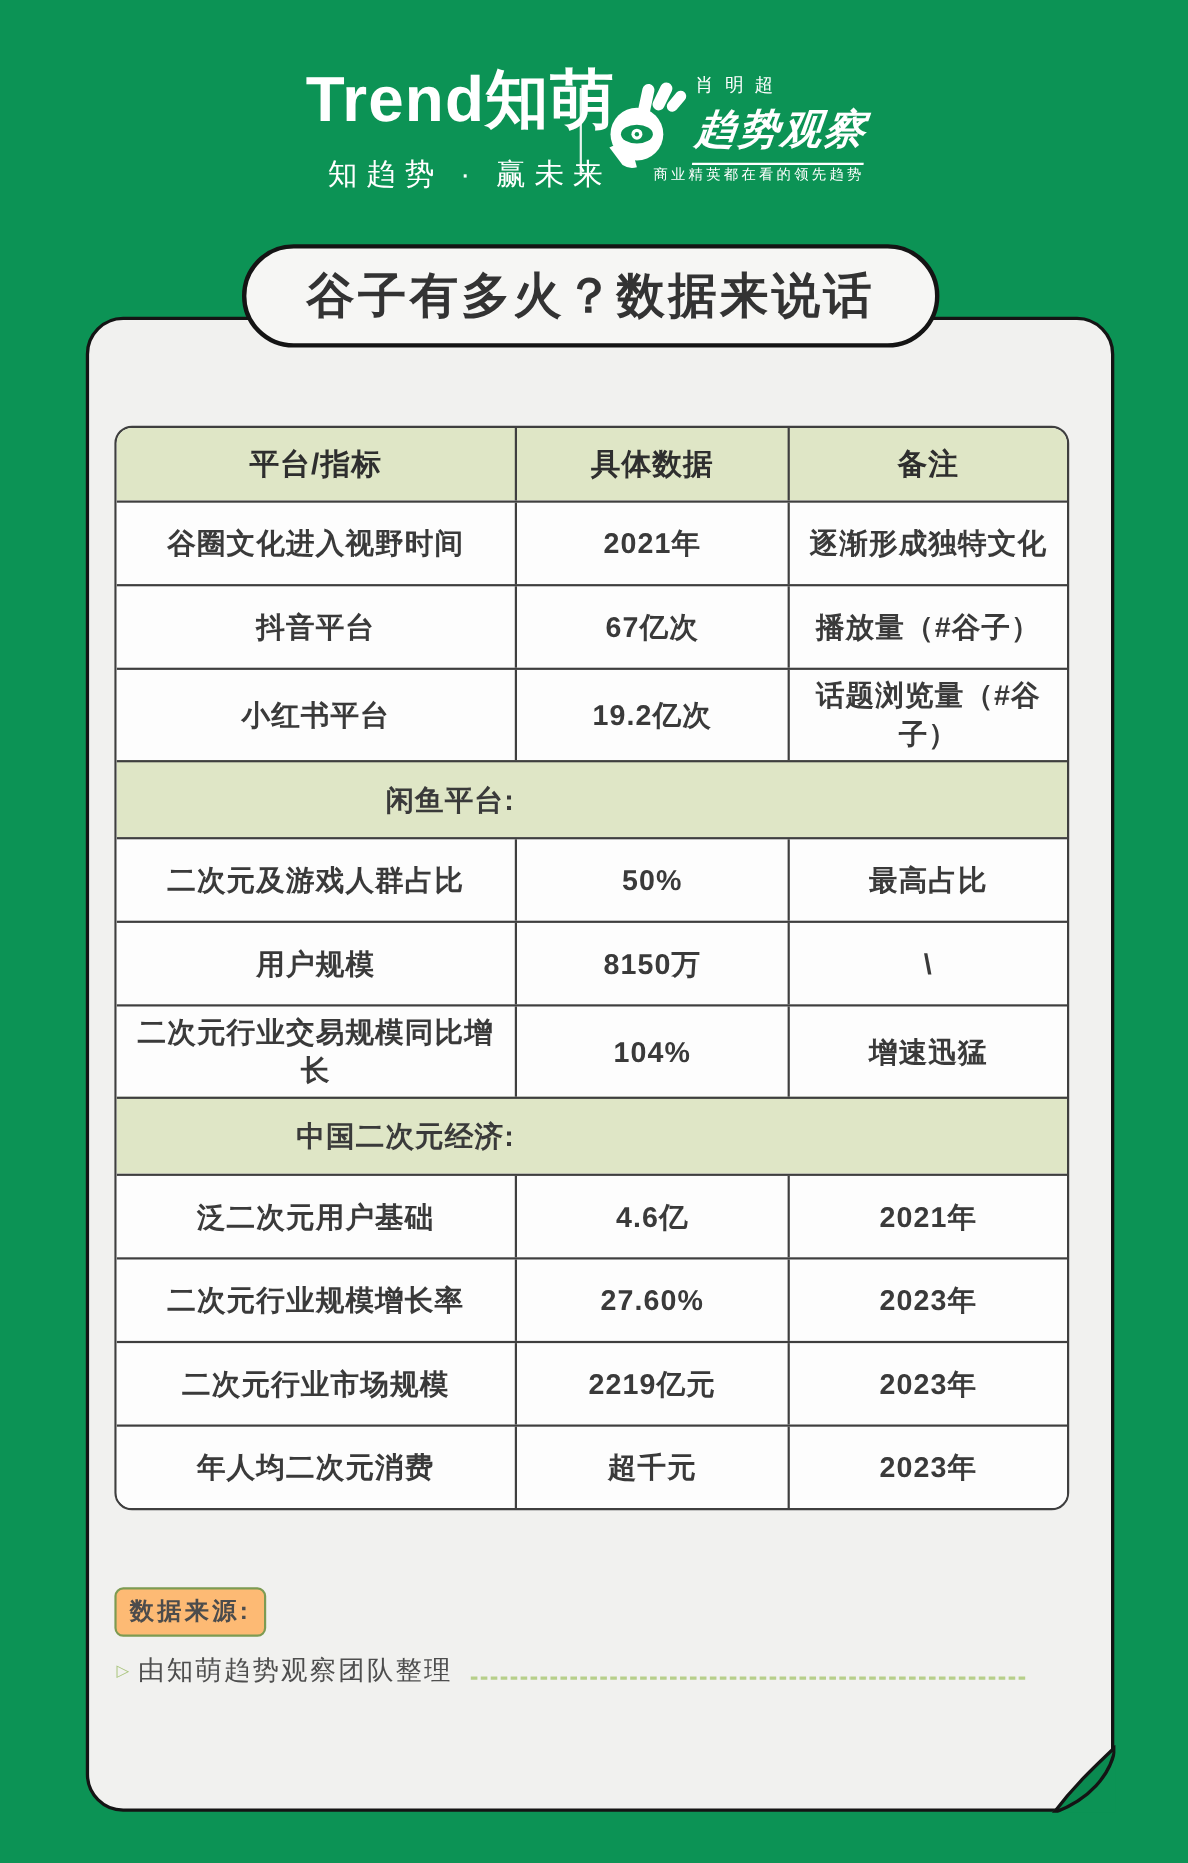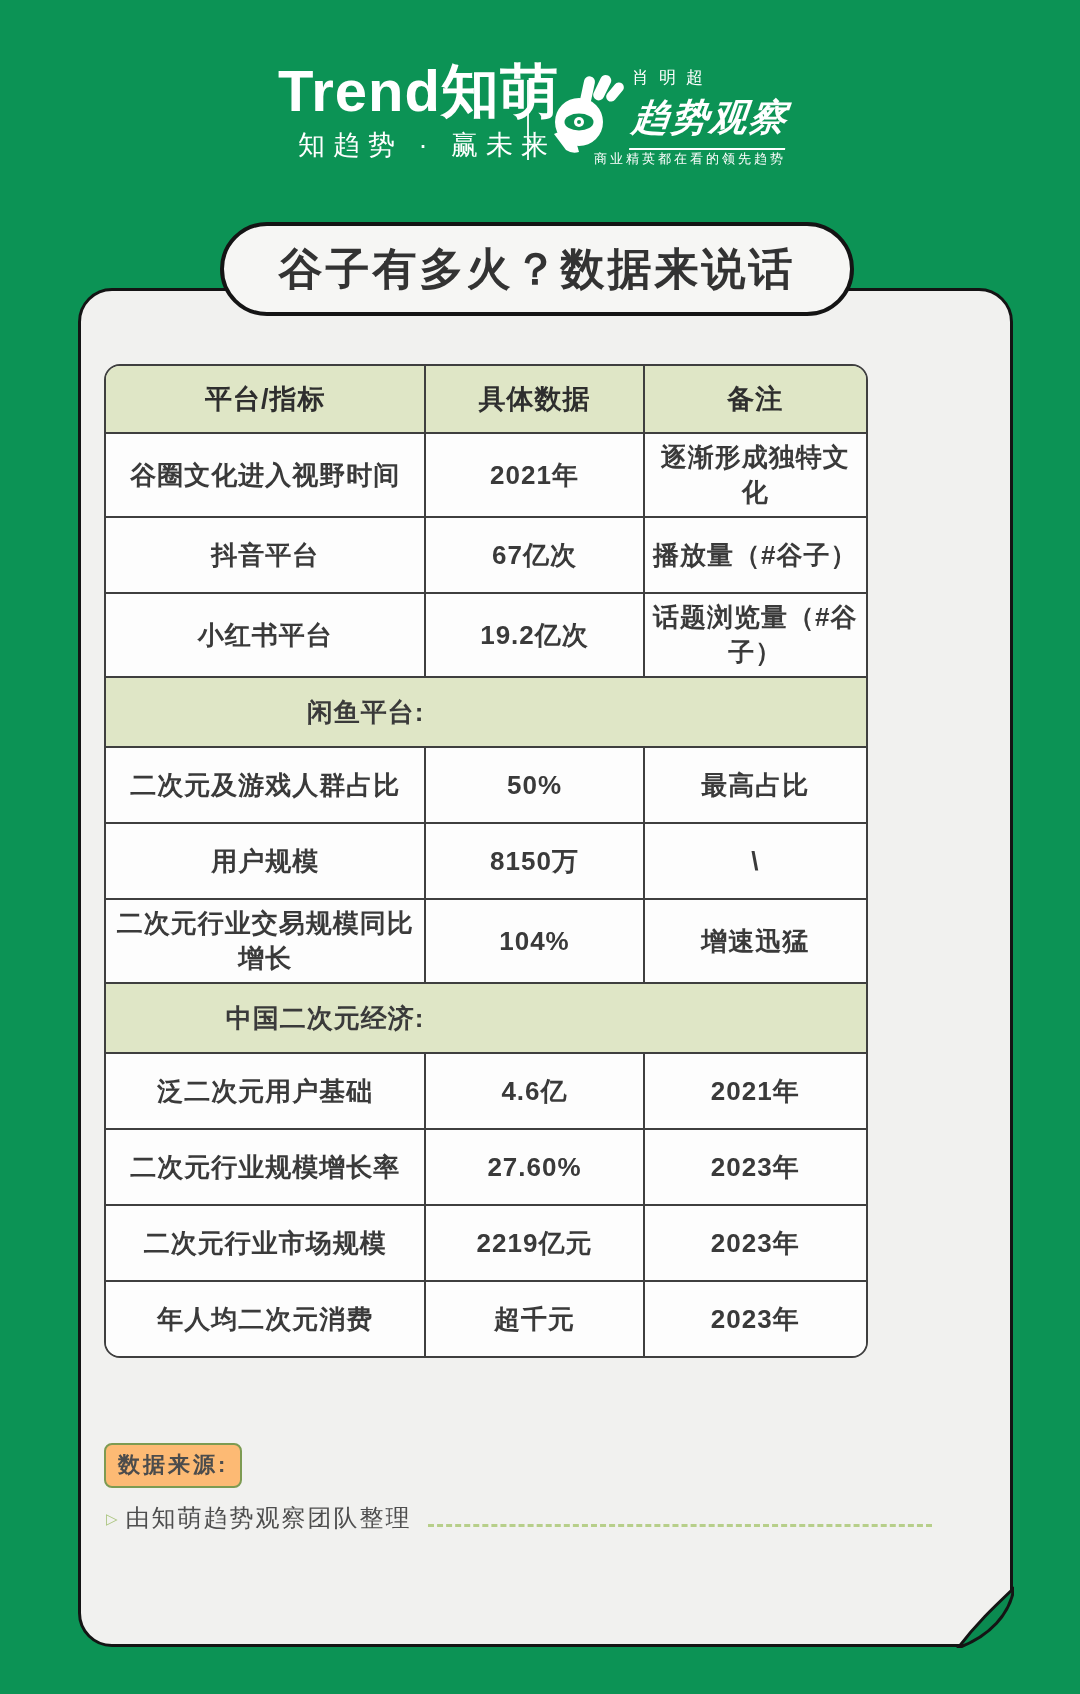--- a/index.html
+++ b/index.html
@@ -8,21 +8,21 @@
     position:relative;
     background:#0c9355;
     font-family:"Liberation Sans","DejaVu Sans",sans-serif;
     overflow:hidden;
   }
 
   
   .header { position:absolute; left:0; top:0; width:1080px; height:200px; }
   .brand { position:absolute; left:278px; top:62px; color:#fff; }
   .brand-text { font-size:58px; font-weight:700; letter-spacing:1px; line-height:1; }
-  .brand-tagline { margin-top:7px; margin-left:20px; font-size:27px; letter-spacing:8px; font-weight:400; }
+  .brand-tagline { margin-top:20px; margin-left:20px; font-size:27px; letter-spacing:8px; font-weight:400; }
   .logo-divider { position:absolute; left:527px; top:80px; width:2px; height:80px; background:#fff; opacity:.9; }
   .partner { position:absolute; left:552px; top:66px; width:260px; color:#fff; }
   .hand-icon { position:absolute; left:0; top:8px; width:74px; height:80px; }
   .partner-texts { position:absolute; left:80px; top:0; width:180px; }
   .partner-name { font-size:17px; letter-spacing:10px; font-weight:400; }
   .partner-script { margin-top:4px; font-size:37px; font-weight:700; font-style:italic; letter-spacing:2px;
                     transform:skewX(-6deg); border-bottom:2px solid #fff; padding-bottom:5px; display:inline-block; }
   .partner-sub { position:absolute; left:-38px; top:84px; width:230px; font-size:13px; letter-spacing:3px; white-space:nowrap; }
 
   
@@ -34,21 +34,21 @@
   .title-pill span { font-size:44px; font-weight:700; color:#333; letter-spacing:3px; }
 
   
   .card {
     position:absolute; left:78px; top:288px; width:935px; height:1359px; z-index:2;
     background:#f1f1ef; border:3.5px solid #141414; border-radius:34px;
   }
 
   
   .data-table {
-    position:absolute; left:23px; top:73px; width:764px;
+    position:absolute; left:23px; top:96px; width:868px;
     background:#fdfdfd; border:2.5px solid #3f3f3f; border-radius:16px; overflow:hidden;
   }
   .trow { display:grid; grid-template-columns:41.9% 28.7% 29.4%; min-height:76px; background:#fdfdfd; }
   .trow + .trow, .section-row + .trow, .trow + .section-row { border-top:2px solid #3f3f3f; }
   .thead { background:#dfe6c6; min-height:66px; }
   .cell {
     display:flex; align-items:center; justify-content:center; text-align:center;
     font-size:26px; font-weight:700; color:#3a3a3a; letter-spacing:1px;
     border-left:2px solid #3f3f3f; padding:6px 8px;
   }

